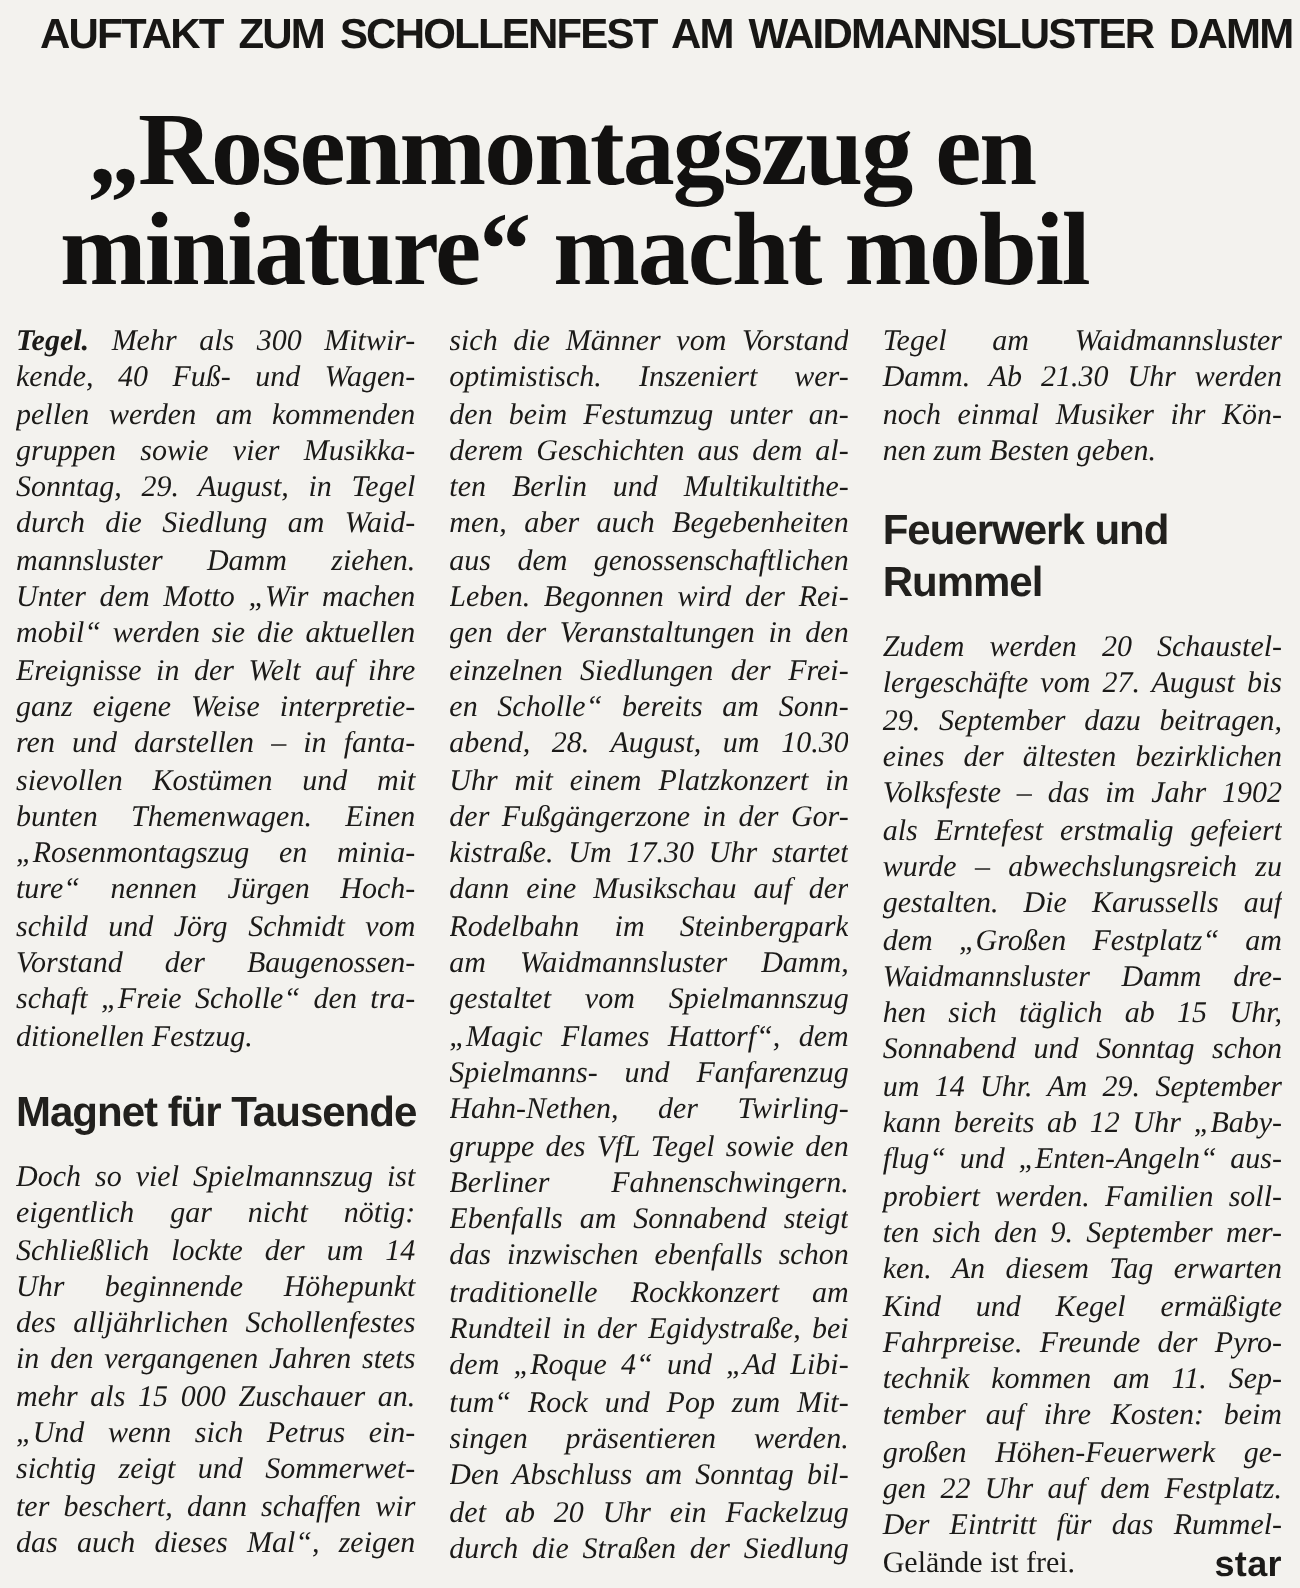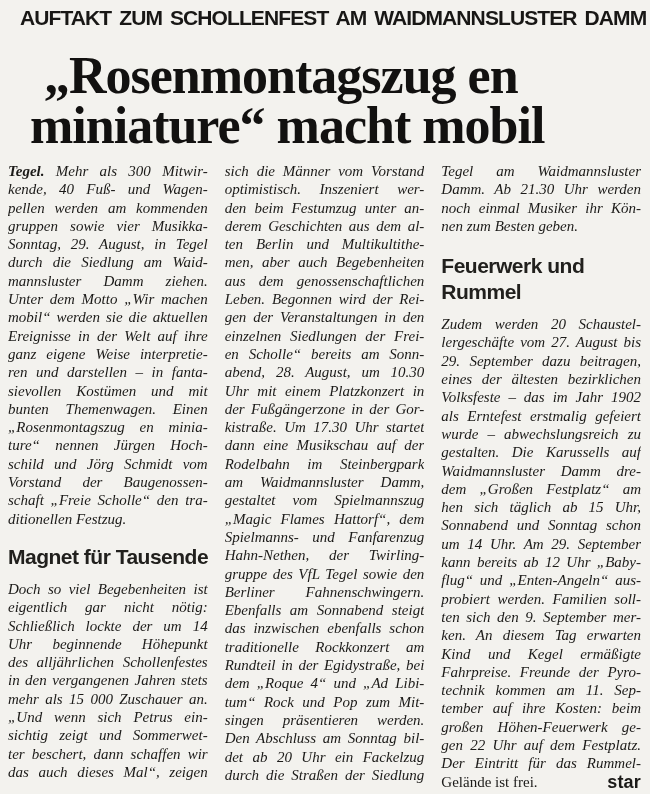--- a/index.html
+++ b/index.html
@@ -114,21 +114,21 @@
             <div class="tline" style="">„Rosenmontagszug en minia-</div>
             <div class="tline" style="">ture“ nennen Jürgen Hoch-</div>
             <div class="tline" style="">schild und Jörg Schmidt vom</div>
             <div class="tline" style="">Vorstand der Baugenossen-</div>
             <div class="tline" style="">schaft „Freie Scholle“ den tra-</div>
           </div>
         <div class="tline tline-left" style="">ditionellen Festzug.</div>
       </div>
       <h2 class="subhead">Magnet für Tausende</h2>
       <div class="para">
-          <div class="tline" style="">Doch so viel Begebenheiten ist</div>
+          <div class="tline" style="">Doch so viel Spielmannszug ist</div>
           <div class="tline" style="">eigentlich gar nicht nötig:</div>
           <div class="tline" style="">Schließlich lockte der um 14</div>
           <div class="tline" style="">Uhr beginnende Höhepunkt</div>
           <div class="tline" style="">des alljährlichen Schollenfestes</div>
           <div class="tline" style="">in den vergangenen Jahren stets</div>
           <div class="tline" style="">mehr als 15 000 Zuschauer an.</div>
           <div class="tline" style="">„Und wenn sich Petrus ein-</div>
           <div class="tline" style="">sichtig zeigt und Sommerwet-</div>
           <div class="tline" style="">ter beschert, dann schaffen wir</div>
           <div class="tline" style="">das auch dieses Mal“, zeigen</div>
@@ -189,22 +189,22 @@
       </h2>
       <div class="para">
           <div class="tline" style="">Zudem werden 20 Schaustel-</div>
           <div class="tline" style="">lergeschäfte vom 27. August bis</div>
           <div class="tline" style="">29. September dazu beitragen,</div>
           <div class="tline" style="">eines der ältesten bezirklichen</div>
           <div class="tline" style="">Volksfeste – das im Jahr 1902</div>
           <div class="tline" style="">als Erntefest erstmalig gefeiert</div>
           <div class="tline" style="">wurde – abwechslungsreich zu</div>
           <div class="tline" style="">gestalten. Die Karussells auf</div>
+          <div class="tline" style="">dem „Großen Festplatz“ am</div>
           <div class="tline" style="">Waidmannsluster Damm dre-</div>
-          <div class="tline" style="">dem „Großen Festplatz“ am</div>
           <div class="tline" style="">hen sich täglich ab 15 Uhr,</div>
           <div class="tline" style="">Sonnabend und Sonntag schon</div>
           <div class="tline" style="">um 14 Uhr. Am 29. September</div>
           <div class="tline" style="">kann bereits ab 12 Uhr „Baby-</div>
           <div class="tline" style="">flug“ und „Enten-Angeln“ aus-</div>
           <div class="tline" style="">probiert werden. Familien soll-</div>
           <div class="tline" style="">ten sich den 9. September mer-</div>
           <div class="tline" style="">ken. An diesem Tag erwarten</div>
           <div class="tline" style="">Kind und Kegel ermäßigte</div>
           <div class="tline" style="">Fahrpreise. Freunde der Pyro-</div>

